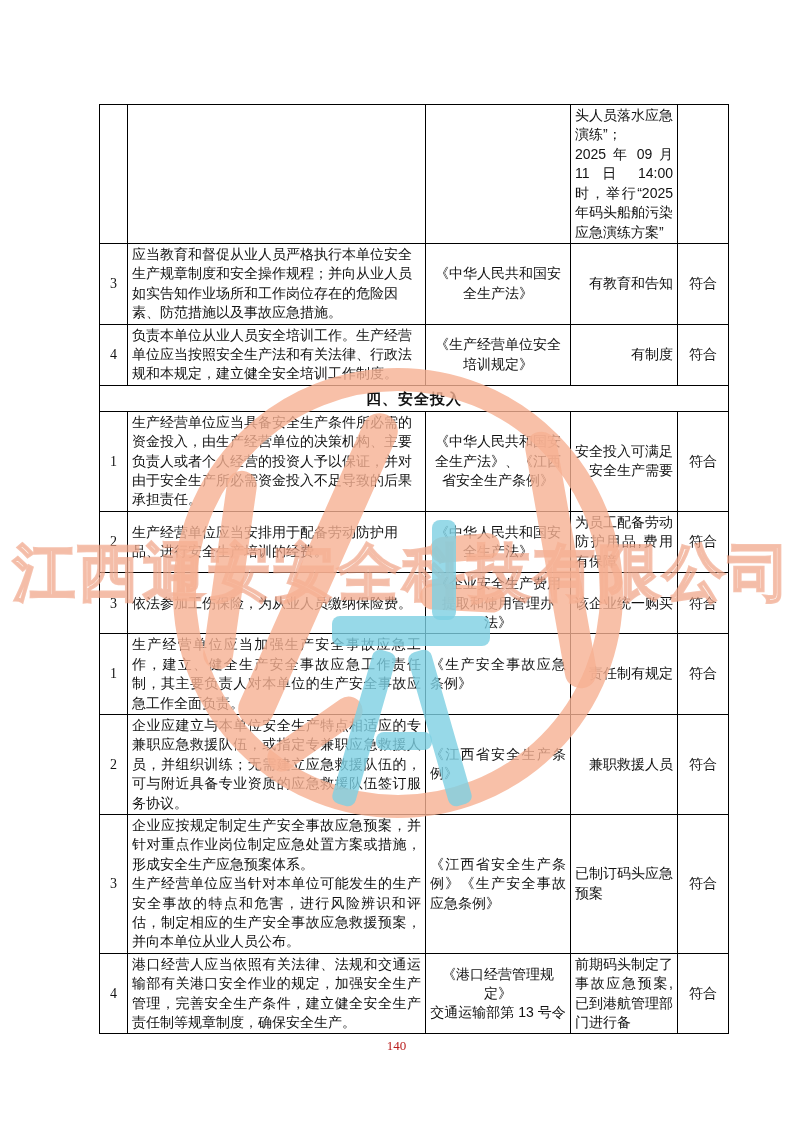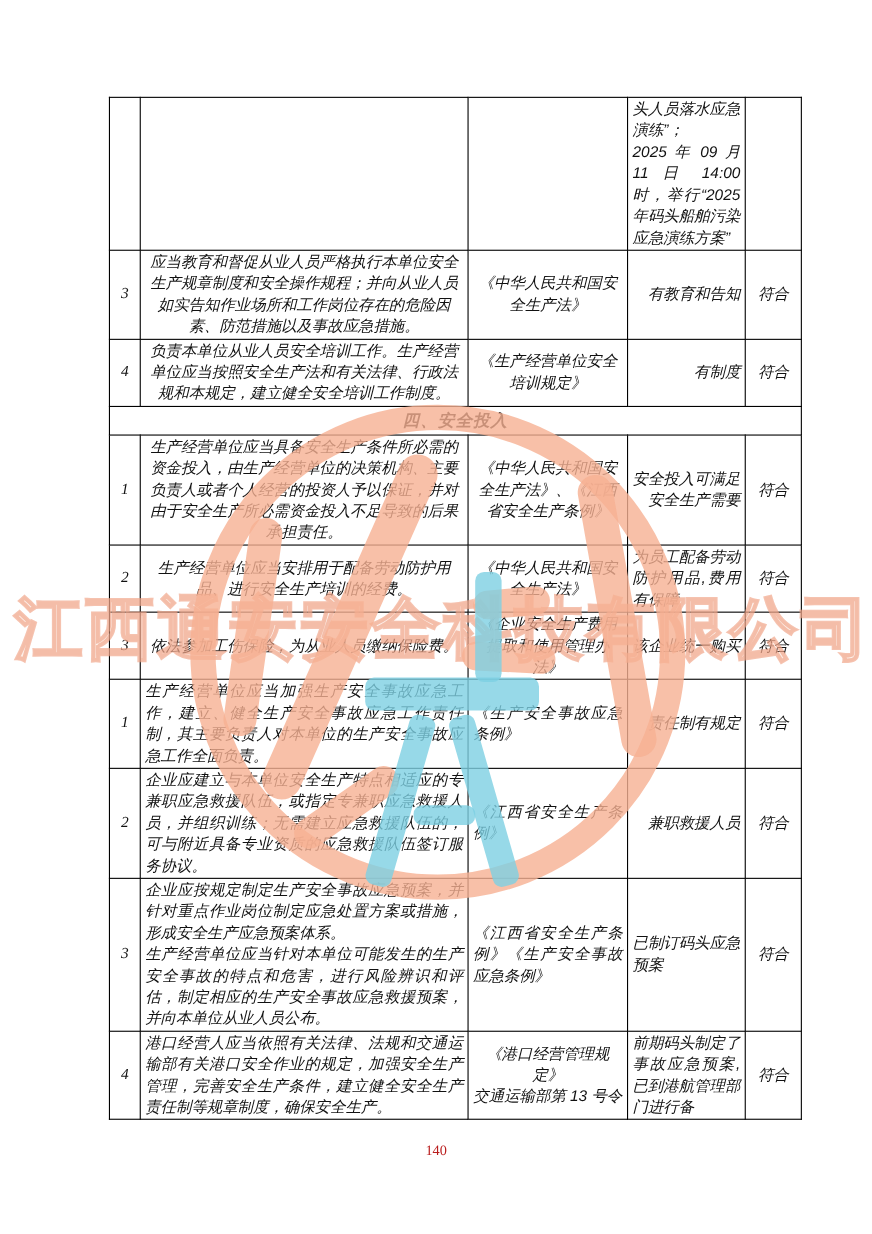--- a/index.html
+++ b/index.html
@@ -10,35 +10,35 @@
   }
   
   .doc-header{
     position:absolute;left:97px;top:60px;width:631px;
     display:flex;justify-content:space-between;align-items:flex-end;
     border-bottom:2px solid #000;padding-bottom:4px;
     font-weight:bold;font-size:12.5px;line-height:1.3;white-space:nowrap;
   }
   
   table.doc{
-    position:absolute;left:99px;top:88px;width:629px;
-    border-collapse:collapse;table-layout:fixed;font-style:italic;
+    position:absolute;left:99px;top:104px;width:629px;
+    border-collapse:collapse;table-layout:fixed;
   }
   table.doc td{
     border:1px solid #000;overflow:hidden;
     font-size:14px;line-height:19.4px;vertical-align:middle;
     padding:1px 4px;white-space:pre-line;
   }
   td.c-no{text-align:center;font-family:"Liberation Serif",serif;font-size:14px;padding:0;}
   td.c-content{padding:1px 5px;}
   td.c-basis{text-align:center;padding:1px 5px;}
   td.c-status{text-align:right;padding:1px 6px;}
   td.c-concl{text-align:center;padding:0;}
   td.al{text-align:justify;}
-  td.ac{text-align:center;margin-top:24px;}
+  td.ac{margin-top:24px;}
   td.vt{vertical-align:top;}
   tr.sec td{
     text-align:center;font-weight:bold;font-size:15px;letter-spacing:1px;padding:0;
     white-space:normal;
   }
   tr.h139{height:139px}tr.h72{height:72px}tr.h59{height:59px}tr.h26{height:26px}
   tr.h95{height:95px}tr.h56{height:56px}tr.h60{height:60px}tr.h25{height:25px}
   tr.h77{height:77px}tr.h133{height:133px}
   
   .page-number{

